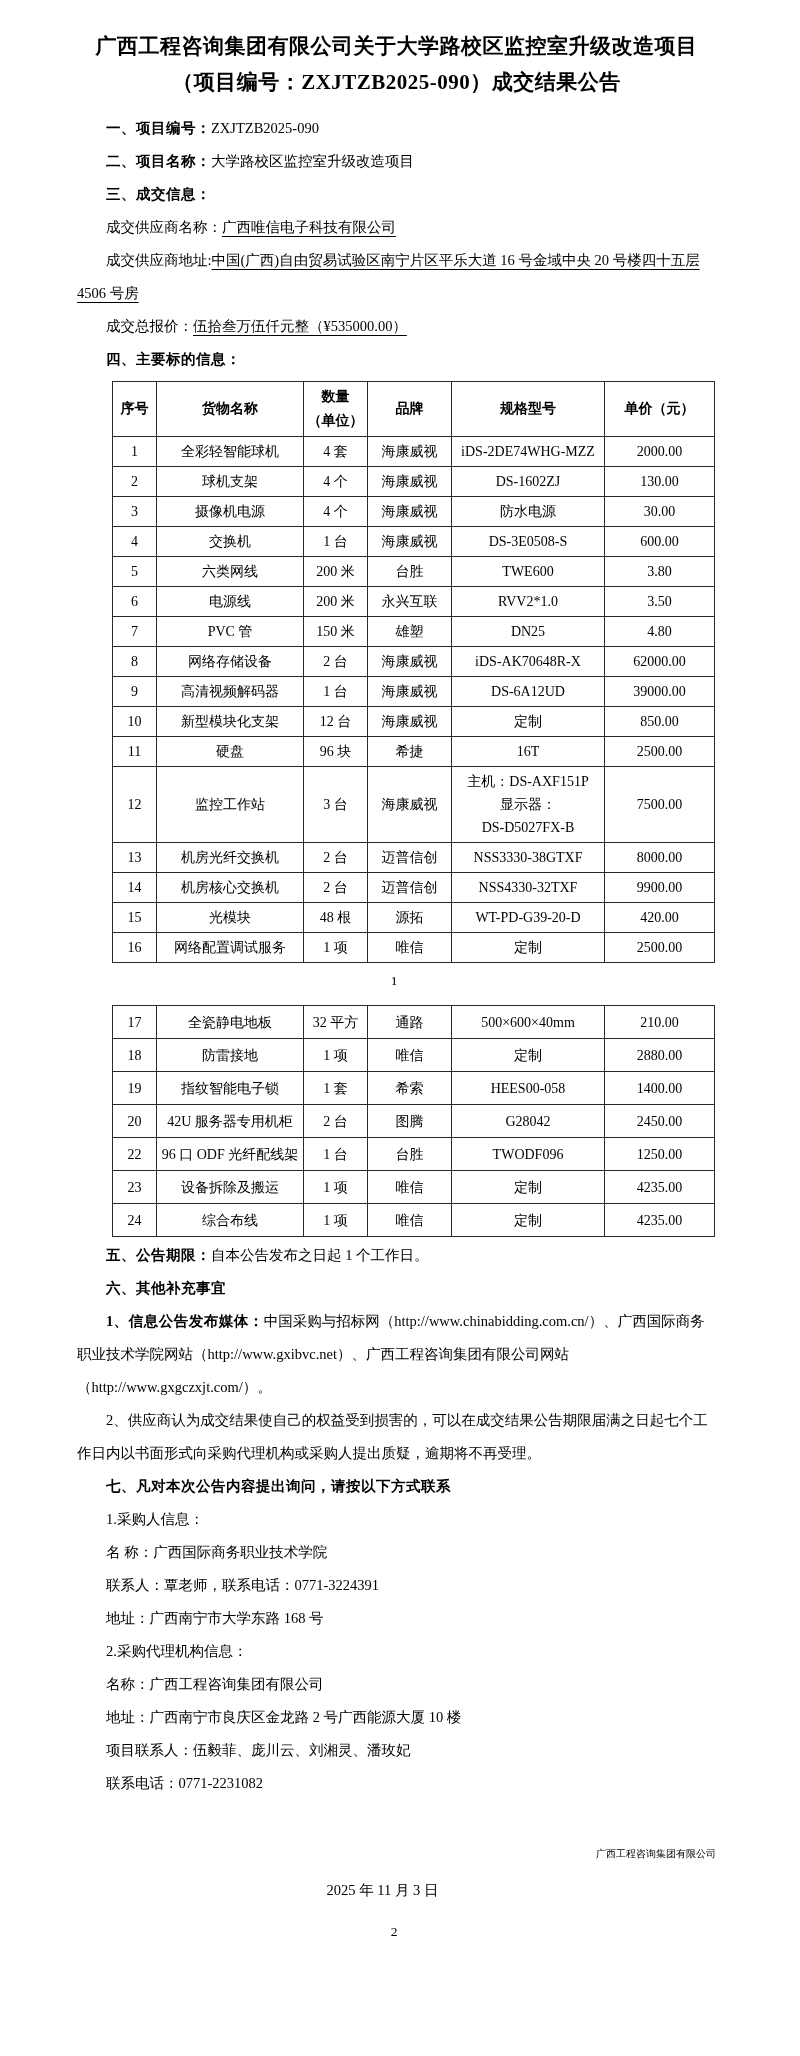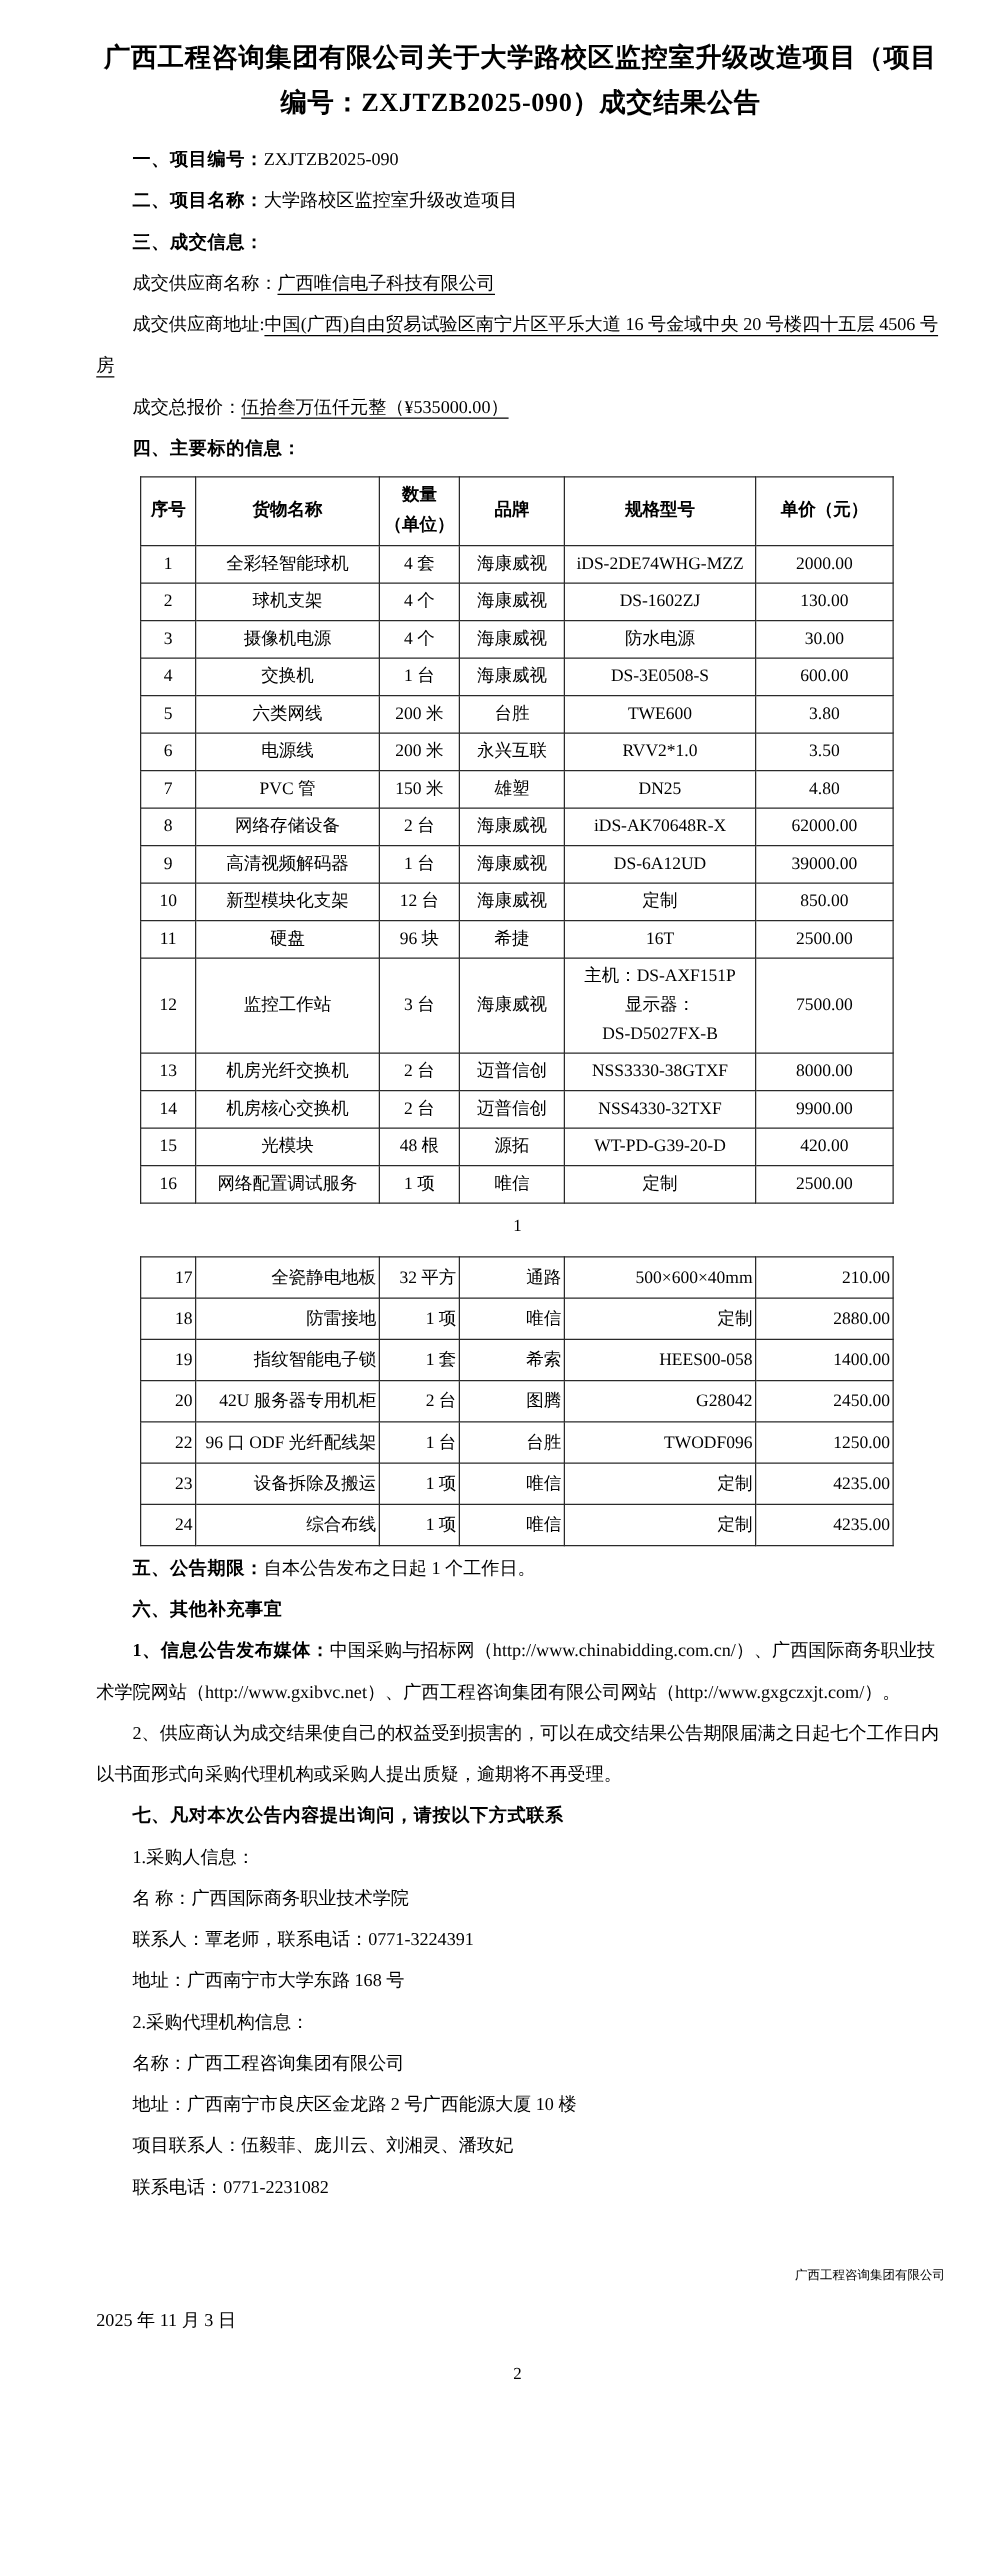--- a/index.html
+++ b/index.html
@@ -2,21 +2,21 @@
 <html><head>
 <meta charset="utf-8">
 <style>
   html,body{margin:0;padding:0;background:#ffffff;}
   body{font-family:"Liberation Serif","DejaVu Serif",serif;color:#000;}
   .page{
     position:relative;
     width:800px;height:2056px;
     margin:0 auto;background:#fff;
     box-sizing:border-box;
-    padding:28px 44px 0 77px;
+    padding:28px 84px 0 77px;
     overflow:hidden;
   }
   .doc-title{
     font-size:21px;font-weight:700;line-height:36px;
     text-align:center;margin:0 0 12px 0;letter-spacing:.5px;
   }
   .para{font-size:14.5px;line-height:33px;margin:0;text-indent:2em;}
   .para b{letter-spacing:.5px;}
   .u{text-decoration:underline;text-underline-offset:4px;}
   table.subjects{
@@ -25,30 +25,30 @@
     font-size:14px;
   }
   table.subjects td,table.subjects th{
     border:1px solid #2a2a2a;
     text-align:center;vertical-align:middle;
     padding:3px 2px;line-height:23px;
     white-space:pre-line;overflow:hidden;
     font-weight:400;
   }
   table.subjects th{font-weight:700;line-height:24px;padding:3px 2px;}
-  table.t2 td{line-height:25px;padding:3.5px 2px;text-align:right;}
+  table.t2 td{line-height:25px;padding:3.5px 2px;}
   .pagenum{
     font-size:13.5px;text-align:center;
     margin:8px -72px 0 -77px;line-height:20px;
   }
   .pagenum.p2{margin-top:14px;}
   .tbl2-wrap{margin-top:14px;}
   .sig-block{margin-top:36px;}
   .sig-line{font-size:10px;line-height:36px;text-align:right;margin:0;}
-  .sig-date{font-size:14.5px;line-height:36px;text-align:left;margin:0;padding-right:28px;}
+  .sig-date{font-size:14.5px;line-height:36px;text-align:center;margin:0;padding-right:28px;}
 </style>
 </head>
 <body>
 
 <div class="page">
 
   <h1 class="doc-title">广西工程咨询集团有限公司关于大学路校区监控室升级改造项目（项目编号：ZXJTZB2025-090）成交结果公告</h1>
 
   <p class="para"><b>一、项目编号：</b><span>ZXJTZB2025-090</span></p>
 

